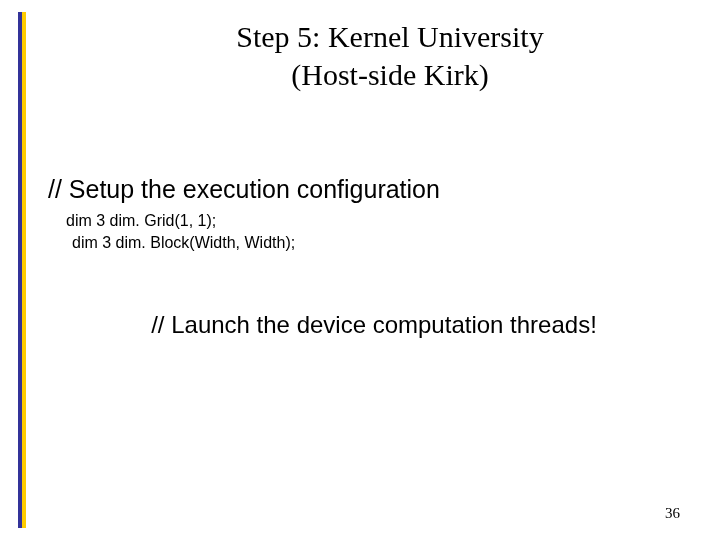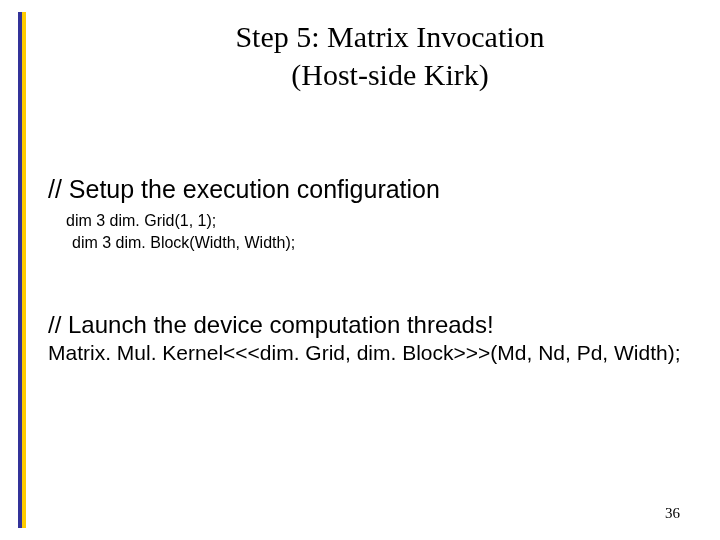--- a/index.html
+++ b/index.html
@@ -58,20 +58,21 @@
     font-size: 16px;
     margin-left: 18px;
     line-height: 1.35;
   }
   .code-line.indent2 {
     margin-left: 24px;
   }
 
   .section2 {
     margin-top: 58px;
+    text-align: center;
   }
   .launch-comment {
     font-size: 24px;
   }
   .launch-call {
     font-size: 21px;
     margin-top: 2px;
     white-space: nowrap;
   }
 
@@ -96,32 +97,31 @@
 <body>
 
 <div class="slide">
 
   <div class="accent-bar">
     <div class="stripe s1"></div>
     <div class="stripe s2"></div>
   </div>
 
   <div class="title">
-    <div>Step 5: Matrix Invocation</div>
+    <div>Step 5: Kernel University</div>
     <div>(Host-side Kirk)</div>
   </div>
 
   <div class="body-area">
     <div class="comment">// Setup the execution configuration</div>
     <div class="code-line">dim 3 dim. Grid(1, 1);</div>
     <div class="code-line indent2">dim 3 dim. Block(Width, Width);</div>
 
     <div class="section2">
       <div class="launch-comment">// Launch the device computation threads!</div>
-      <div class="launch-call">Matrix. Mul. Kernel&lt;&lt;&lt;dim. Grid, dim. Block&gt;&gt;&gt;(Md, Nd, Pd, Width);</div>
     </div>
   </div>
 
   <div class="copyright">
   </div>
 
   <div class="page-num">36</div>
 
 </div>
 

